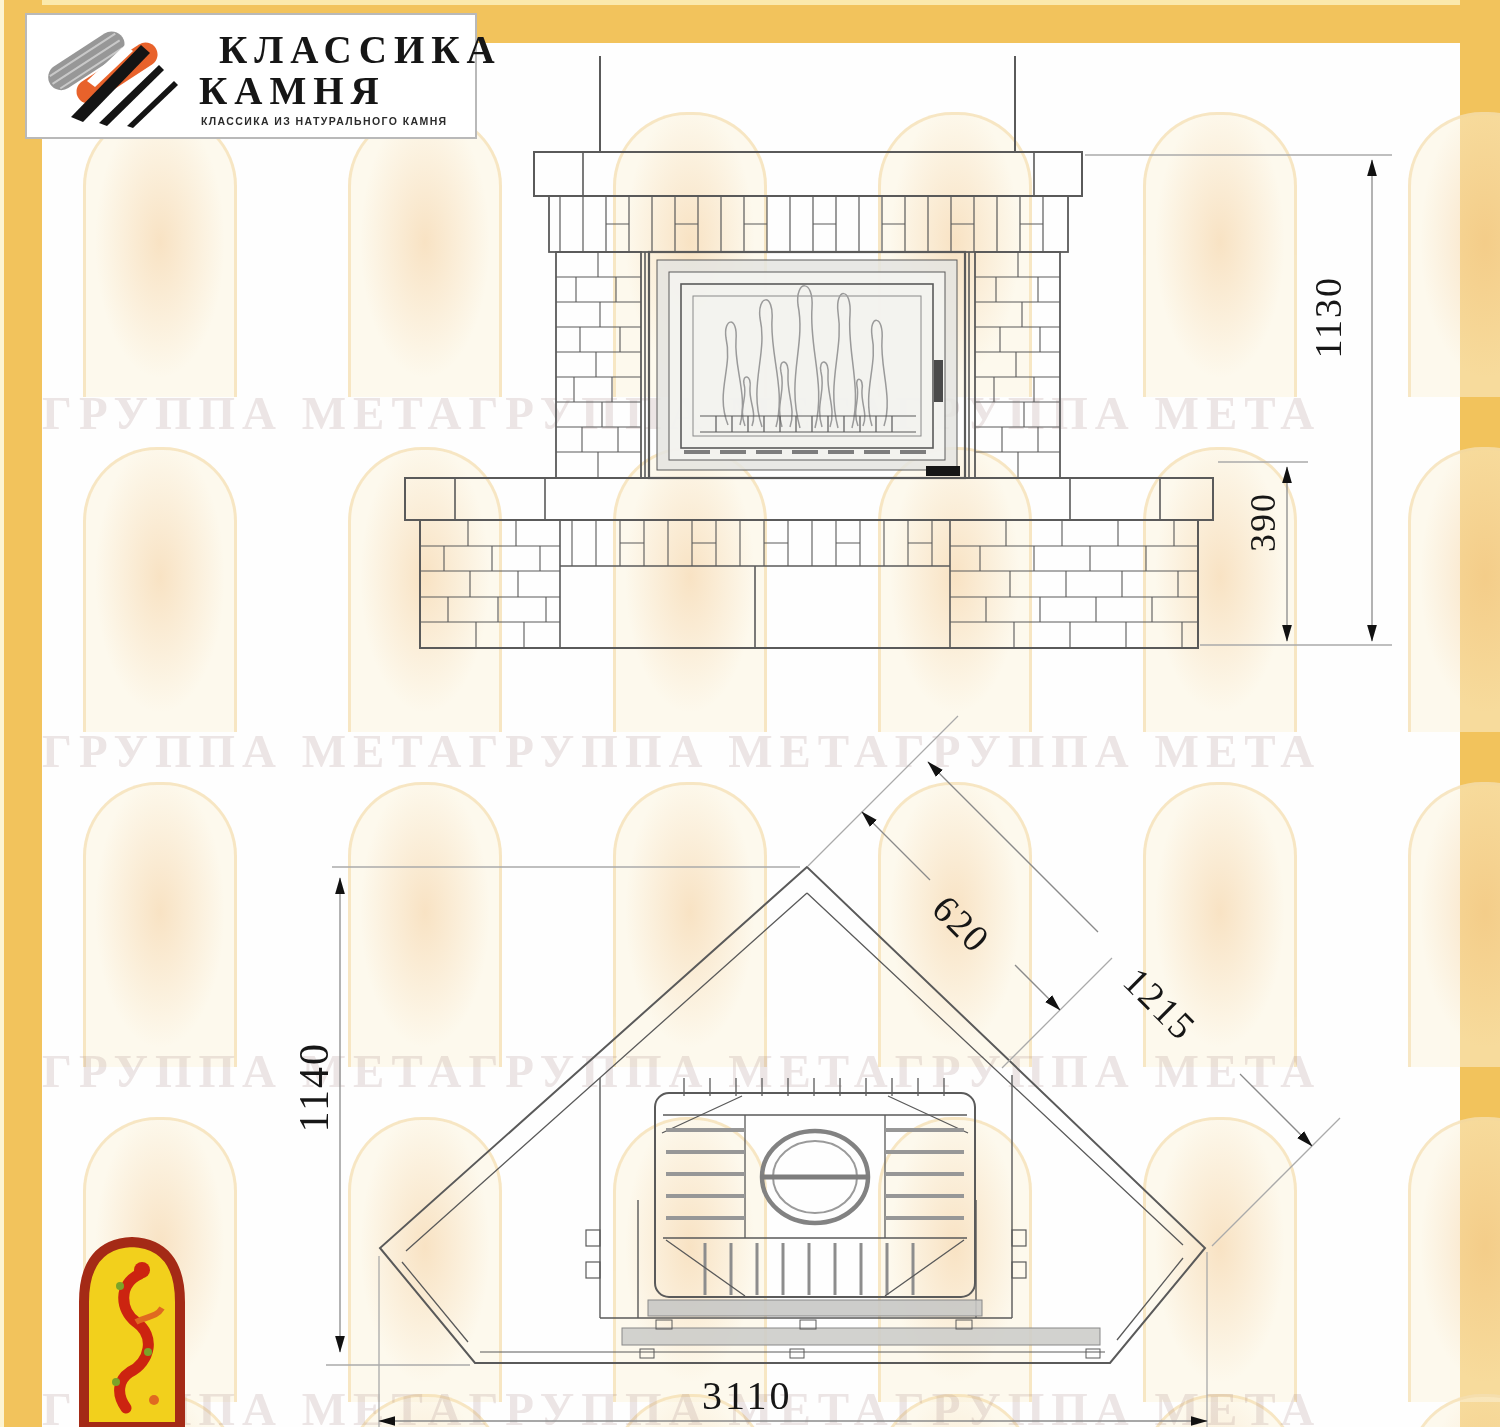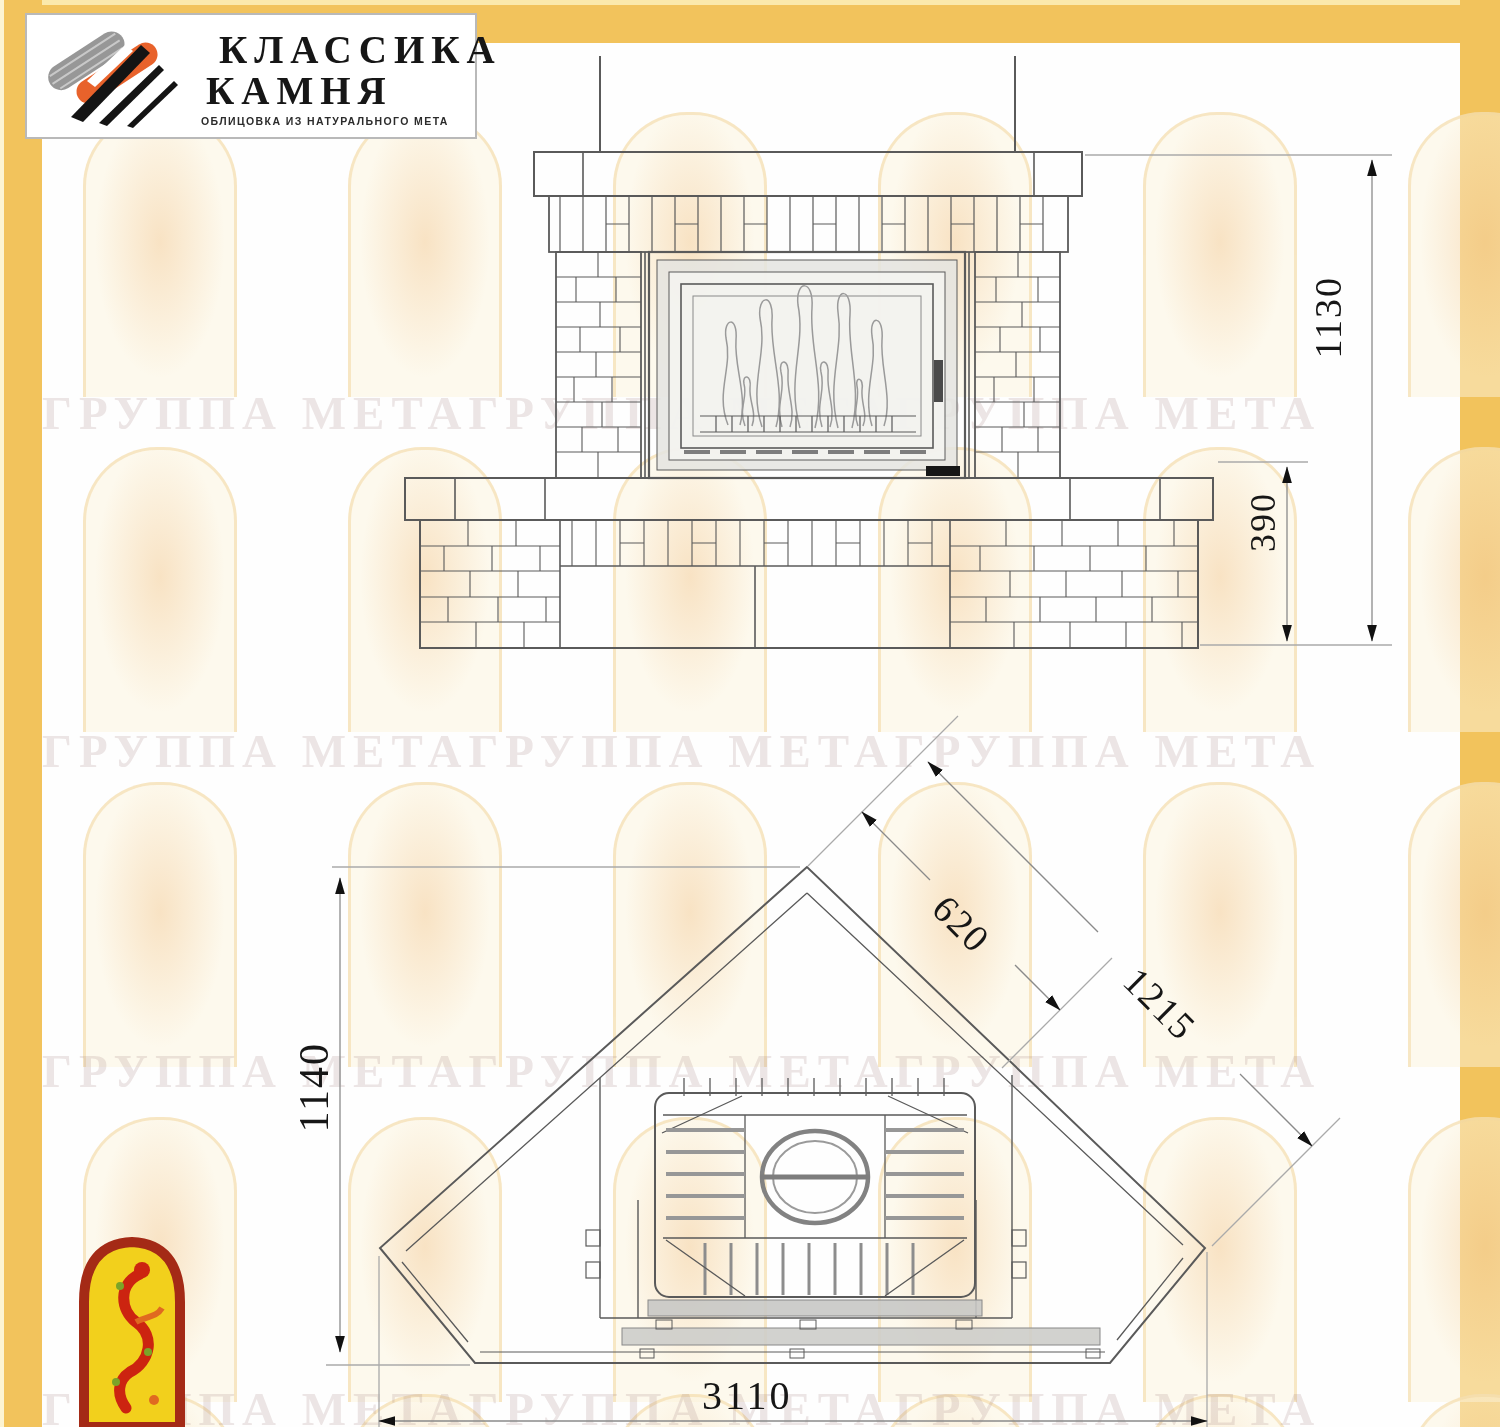--- a/index.html
+++ b/index.html
@@ -16,21 +16,21 @@
   .wm-arch i{display:block;width:100%;height:100%;
            background:radial-gradient(ellipse at 50% 45%, rgba(236,168,88,.28), transparent 62%);}
   .wm-text{position:absolute;left:42px;width:1420px;white-space:nowrap;overflow:hidden;z-index:1;
            font-size:47px;font-weight:bold;letter-spacing:7px;color:rgba(164,132,132,.20);}
   
   #logo-box{position:absolute;left:25px;top:13px;width:448px;height:122px;background:#fff;
             border:2px solid #b9b9b9;z-index:4;}
   #logo-mark{position:absolute;left:10px;top:6px;}
   .logo-line{position:absolute;left:172px;color:#161616;font-weight:bold;letter-spacing:7px;font-size:39px;line-height:1;}
   #logo-line1{top:15px;margin-left:20px;}
-  #logo-line2{top:56px;margin-left:7px;}
+  #logo-line2{top:56px;}
   #logo-tagline{position:absolute;left:174px;top:100px;font-size:10.5px;font-weight:bold;
                 letter-spacing:1.4px;color:#2b2b2b;font-family:"Liberation Sans",sans-serif;}
   
   #model-title{position:absolute;left:92px;top:306px;font-size:47px;font-weight:bold;
                letter-spacing:2px;color:#111;z-index:3;}
   
   #drawing{position:absolute;left:0;top:0;z-index:2;}
   
   .dim{position:absolute;z-index:3;color:#161616;font-size:38px;letter-spacing:2px;}
   .vlab{writing-mode:vertical-rl;transform:rotate(180deg);}
@@ -158,21 +158,21 @@
         <path d="M22,24 l78,0 M20,32 l80,0 M24,40 l74,0" stroke="#c9c9c9" stroke-width="2"></path>
         <rect x="34" y="46" width="92" height="24" rx="12" fill="#e8622b"></rect>
       </g>
       <path d="M34,96 L104,24 L113,32 L46,101 Z" fill="#141414"></path>
       <path d="M62,102 L122,44 L127,49 L70,105 Z" fill="#141414"></path>
       <path d="M90,105 L137,60 L141,64 L96,107 Z" fill="#141414"></path>
       <path d="M50,60 L88,24 L96,30 L58,66 Z" fill="#fff"></path>
     </svg>
     <span id="logo-line1" class="logo-line">КЛАССИКА</span>
     <span id="logo-line2" class="logo-line">КАМНЯ</span>
-    <span id="logo-tagline">ОБЛИЦОВКА ИЗ НАТУРАЛЬНОГО МЕТА</span>
+    <span id="logo-tagline">КЛАССИКА ИЗ НАТУРАЛЬНОГО КАМНЯ</span>
   </div>
 
 
   <svg id="drawing" width="1500" height="1427" viewBox="0 0 1500 1427">
     <defs>
       <marker id="ar" viewBox="0 0 12 8" refX="11.5" refY="4" markerWidth="13" markerHeight="9" orient="auto-start-reverse">
         <path d="M0,0.5 L12,4 L0,7.5 Z" fill="#111"></path>
       </marker>
     </defs>
 

